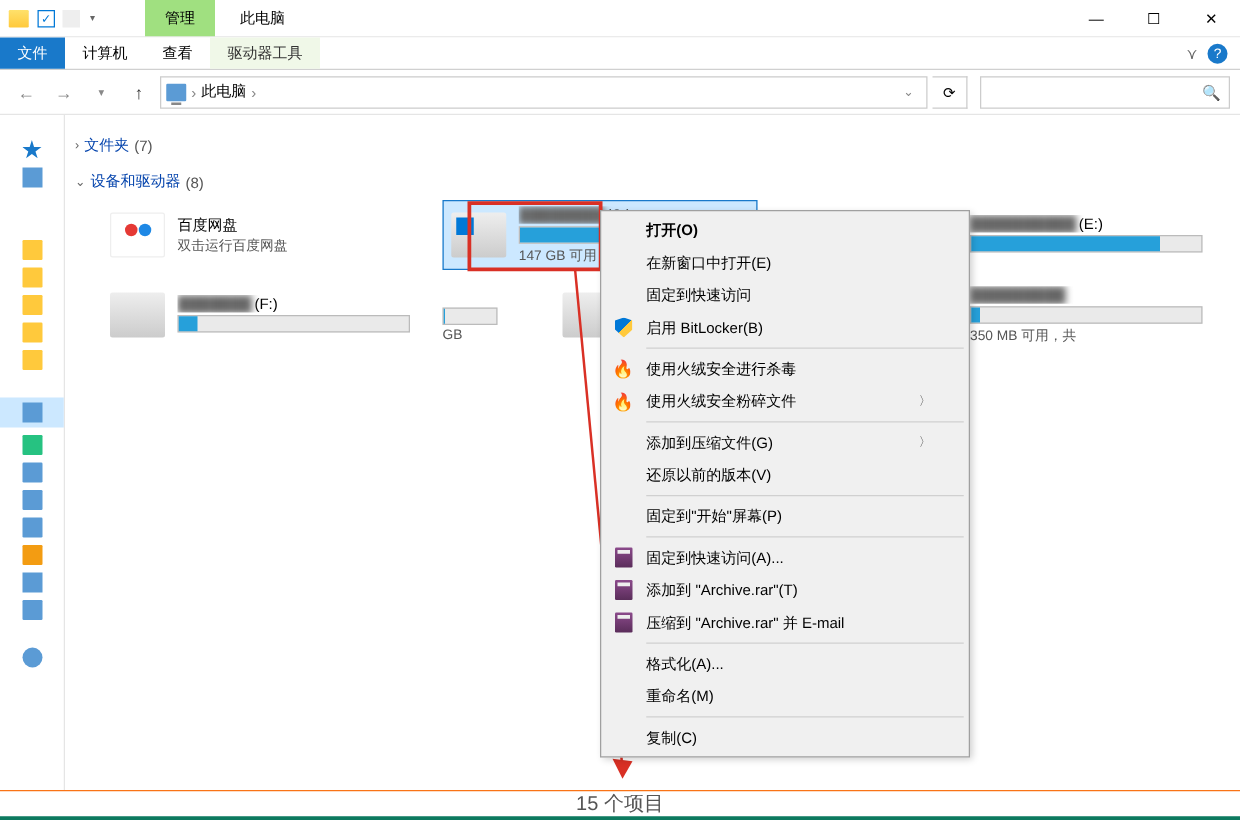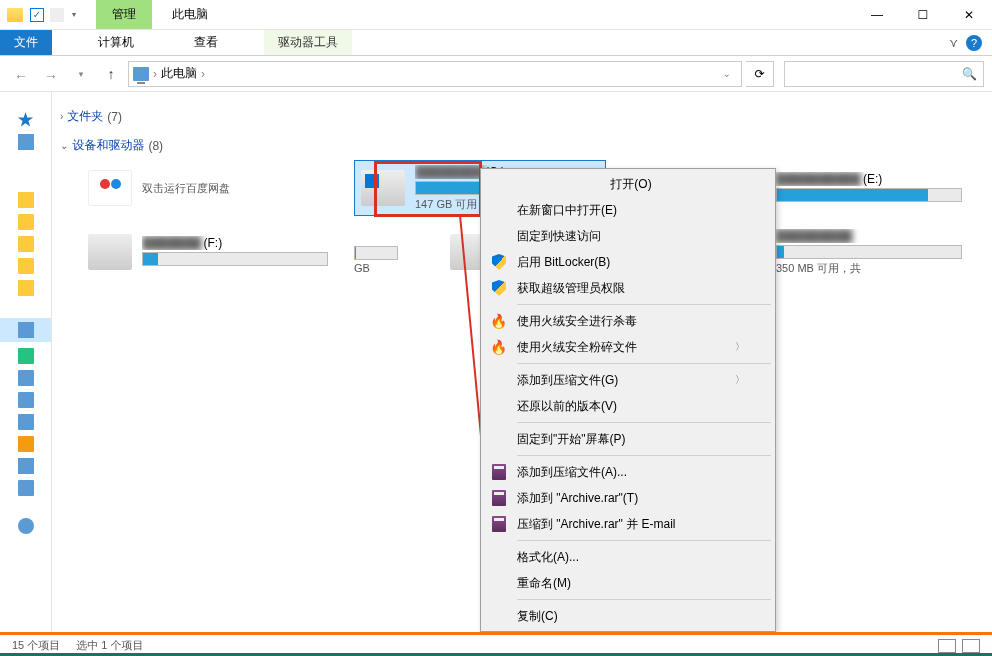--- a/index.html
+++ b/index.html
@@ -5,25 +5,25 @@
     * { margin: 0; padding: 0; box-sizing: border-box; font-family: "Microsoft YaHei", "Segoe UI", sans-serif; }
     body { width: 992px; height: 656px; background: #fff; font-size: 12px; overflow: hidden; position: relative; }
     
     .titlebar { height: 30px; display: flex; align-items: center; background: #fff; border-bottom: 1px solid #e5e5e5; }
     .titlebar-left { display: flex; align-items: center; padding-left: 6px; gap: 4px; }
     .qat-icon { width: 18px; height: 18px; display: flex; align-items: center; justify-content: center; }
     .folder-ico { width: 16px; height: 14px; background: linear-gradient(#ffe16b, #ffc93c); border-radius: 1px; }
     .check-ico { width: 14px; height: 14px; border: 1px solid #0078d7; color: #0078d7; font-size: 10px; display: flex; align-items: center; justify-content: center; }
     .dropdown-arr { font-size: 8px; color: #666; padding: 0 4px; }
     .ribbon-tab-label { padding: 6px 16px; font-size: 12px; }
-    .ribbon-tab-label.highlight { background: #a0e080; }
+    .ribbon-tab-label.highlight { background: #a0e080; margin-left: 20px; }
     .win-controls { margin-left: auto; display: flex; }
     .win-btn { width: 46px; height: 30px; display: flex; align-items: center; justify-content: center; font-size: 12px; }
     
-    .ribbon { height: 26px; display: flex; align-items: stretch; border-bottom: 1px solid #d0d0d0; background: #fff; gap: 32px; }
+    .ribbon { height: 26px; display: flex; align-items: stretch; border-bottom: 1px solid #d0d0d0; background: #fff; }
     .tab { padding: 4px 14px; font-size: 12px; display: flex; align-items: center; }
     .tab.active { background: #1979ca; color: #fff; }
     .tab.drive { background: #f0f8e8; color: #333; }
     .ribbon-right { margin-left: auto; display: flex; align-items: center; gap: 8px; padding-right: 10px; color: #1979ca; }
     .help-circle { width: 16px; height: 16px; border-radius: 50%; background: #1979ca; color: #fff; font-size: 11px; display: flex; align-items: center; justify-content: center; }
     
     .navbar { height: 36px; display: flex; align-items: center; padding: 4px 8px; gap: 4px; border-bottom: 1px solid #e5e5e5; }
     .nav-btn { width: 26px; height: 26px; display: flex; align-items: center; justify-content: center; color: #888; font-size: 14px; }
     .nav-btn.enabled { color: #333; }
     .addr-bar { flex: 1; height: 26px; border: 1px solid #ccc; display: flex; align-items: center; padding: 0 4px; gap: 4px; }
@@ -66,30 +66,30 @@
     .drive-fill { height: 100%; background: #26a0da; }
     .drive-fill.red { background: #d93025; }
     .drive-sub { font-size: 11px; color: #555; white-space: nowrap; overflow: hidden; }
     
     .hl-box { position: absolute; border: 3px solid #d93025; pointer-events: none; }
     .hl1 { top: 161px; left: 374px; width: 108px; height: 56px; }
     .arrow-svg { position: absolute; top: 215px; left: 430px; pointer-events: none; }
     
     .ctx-menu { position: absolute; top: 168px; left: 480px; width: 296px; background: #f0f0f0; border: 1px solid #a0a0a0; box-shadow: 2px 2px 6px rgba(0,0,0,0.2); font-size: 12px; padding: 2px; }
     .ctx-item { height: 26px; display: flex; align-items: center; padding: 0 28px 0 34px; position: relative; }
-    .ctx-item.bold { font-weight: normal; justify-content: center; }
+    .ctx-item.bold { font-weight: bold; }
     .ctx-item .arr { margin-left: auto; font-size: 10px; color: #555; }
     .ctx-sep { height: 1px; background: #d0d0d0; margin: 3px 2px 3px 34px; }
     .ctx-ico { position: absolute; left: 8px; width: 16px; height: 16px; display: flex; align-items: center; justify-content: center; }
     .ico-shield { width: 14px; height: 16px; background: linear-gradient(135deg, #0078d7 50%, #ffc93c 50%); clip-path: polygon(50% 0%, 100% 15%, 100% 60%, 50% 100%, 0% 60%, 0% 15%); }
     .ico-flame { font-size: 14px; }
     .ico-rar { width: 14px; height: 16px; background: linear-gradient(#8b4a8b, #5a2d5a); border-radius: 1px; position: relative; }
     .ico-rar::after { content:''; position:absolute; top:2px; left:2px; right:2px; height:3px; background:#eee; }
     
-    .statusbar { position: absolute; bottom: 0; left: 0; right: 0; height: 24px; display: flex; align-items: center; padding: 0 12px; background: #fff; border-top: 3px solid #f97316; font-size: 11px; color: #555; gap: 16px; }
+    .statusbar { position: absolute; bottom: 0; left: 0; right: 0; height: 24px; display: flex; align-items: center; padding: 0 12px; background: #fff; border-top: 1px solid #f97316; font-size: 16px; color: #555; gap: 16px; flex-direction: column; }
     .greenbar { position: absolute; bottom: 0; left: 0; right: 0; height: 3px; background: #0d7a5f; }
     .view-icons { margin-left: auto; display: flex; gap: 6px; }
     .view-ico { width: 18px; height: 14px; border: 1px solid #888; }
   </style>
 </head>
 <body>
 
 <div class="titlebar">
   <div class="titlebar-left">
     <div class="qat-icon">
@@ -181,20 +181,21 @@
     <div class="drives">
 
       <div class="drive-item">
         <div class="drive-ico baidu">
           <div class="baidu-logo">
               <span style="background:#e53935;"></span>
               <span style="background:#1e88e5;"></span>
             </div>
         </div>
         <div class="drive-info">
+          <div class="drive-name">百度网盘</div>
           <div class="drive-sub">双击运行百度网盘</div>
         </div>
       </div>
       <div class="drive-item selected">
         <div class="drive-ico win"></div>
         <div class="drive-info">
           <div class="drive-name">
               <span class="blur">████████</span>
               <span>(C:)</span>
             </div>
@@ -292,26 +293,20 @@
     </div>
   <div class="ctx-item">
       <span>固定到快速访问</span>
     </div>
   <div class="ctx-item">
       <div class="ctx-ico">
         <div class="ico-shield"></div>
       </div>
       <span>启用 BitLocker(B)</span>
     </div>
-  <div class="ctx-item">
-      <div class="ctx-ico">
-        <div class="ico-shield"></div>
-      </div>
-      <span>获取超级管理员权限</span>
-    </div>
   <div class="ctx-sep"></div>
   <div class="ctx-item">
       <div class="ctx-ico ico-flame">🔥</div>
       <span>使用火绒安全进行杀毒</span>
     </div>
   <div class="ctx-item">
       <div class="ctx-ico ico-flame">🔥</div>
       <span>使用火绒安全粉碎文件</span>
       <span class="arr">〉</span>
     </div>
@@ -325,21 +320,21 @@
     </div>
   <div class="ctx-sep"></div>
   <div class="ctx-item">
       <span>固定到"开始"屏幕(P)</span>
     </div>
   <div class="ctx-sep"></div>
   <div class="ctx-item">
       <div class="ctx-ico">
         <div class="ico-rar"></div>
       </div>
-      <span>添加到压缩文件(A)...</span>
+      <span>固定到快速访问(A)...</span>
     </div>
   <div class="ctx-item">
       <div class="ctx-ico">
         <div class="ico-rar"></div>
       </div>
       <span>添加到 "Archive.rar"(T)</span>
     </div>
   <div class="ctx-item">
       <div class="ctx-ico">
         <div class="ico-rar"></div>

